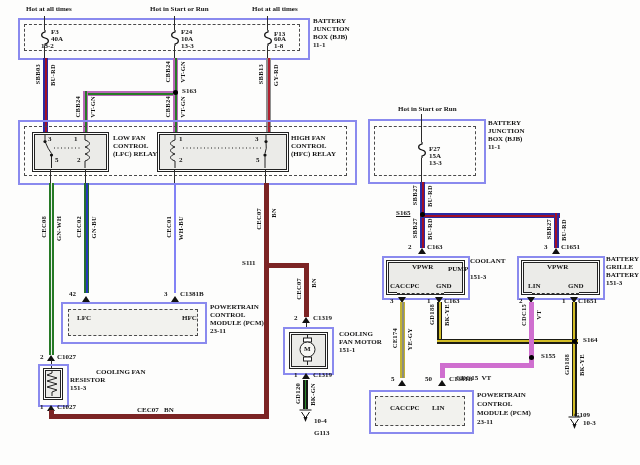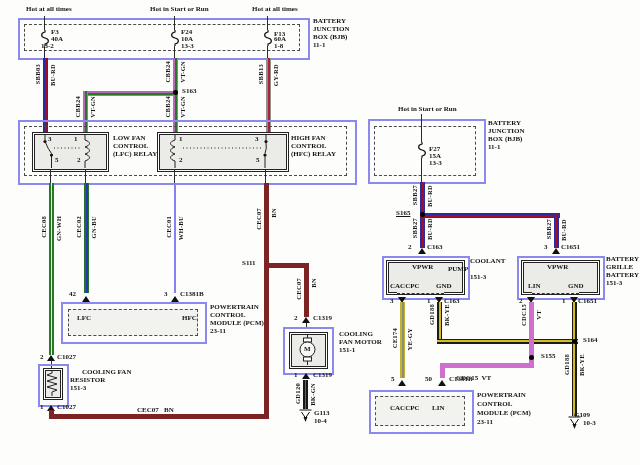--- a/index.html
+++ b/index.html
@@ -189,21 +189,21 @@
   <span class="lb" style="left:40px;top:354px;">2</span>
   <div class="au" style="left:47px;top:355px;"></div>
   <span class="lb" style="left:57px;top:354px;">C1027</span>
   <div class="thin" style="left:51px;top:360px;width:1px;height:8px;"></div>
 
   <div class="bluebox" style="left:38px;top:364px;width:27px;height:39px;"></div>
   <div class="compbox" style="left:45px;top:370px;width:14px;height:26px;"></div>
   <svg class="ico" style="left:45px;top:370px;" width="14" height="26">
     <path d="M7,0 L7,3 L2,5 L12,8 L2,11 L12,14 L2,17 L12,20 L7,22 L7,26" fill="none" stroke="#222" stroke-width="1"></path>
   </svg>
-  <span class="lb" style="left:82px;top:369px;">COOLING FAN</span>
+  <span class="lb" style="left:70px;top:369px;padding-left:26px;">COOLING FAN</span>
   <span class="lb" style="left:70px;top:377px;">RESISTOR</span>
   <span class="lb" style="left:70px;top:385px;">151-3</span>
 
   <span class="lb" style="left:40px;top:404px;">1</span>
   <div class="au" style="left:47px;top:405px;"></div>
   <span class="lb" style="left:57px;top:404px;">C1027</span>
   <div class="bn" style="left:49px;top:410px;width:5px;height:8px;"></div>
   <div class="bn" style="left:49px;top:414px;width:220px;height:5px;"></div>
   <span class="lb" style="left:137px;top:407px;">CEC07   BN</span>
 
@@ -230,21 +230,21 @@
   <div class="au" style="left:302px;top:373px;"></div>
   <span class="lb" style="left:313px;top:372px;">C1319</span>
   <div class="wire bk-gn" style="left:303px;top:380px;width:5px;height:29px;"></div>
   <span class="vt" style="left:295px;top:383px;">GD120</span>
   <span class="vt" style="left:310px;top:383px;">BK-GN</span>
   <svg class="ico" style="left:299px;top:409px;" width="13" height="13">
     <path d="M0.5,1 H12.5" stroke="#111" fill="none"></path>
       <path d="M2.5,3 L6.5,9 L10.5,3" stroke="#111" fill="none"></path>
     <path d="M4.5,8 L6.5,13 L8.5,8 Z" fill="#111"></path>
   </svg>
-  <span class="lb" style="left:314px;top:410px;">G113</span>
+  <span class="lb" style="left:314px;top:430px;">G113</span>
   <span class="lb" style="left:314px;top:418px;">10-4</span>
 
   <span class="lb" style="left:398px;top:106px;">Hot in Start or Run</span>
   <div class="bluebox" style="left:368px;top:119px;width:114px;height:61px;"></div>
   <div class="dashbox" style="left:374px;top:126px;width:100px;height:48px;"></div>
   <span class="lb" style="left:488px;top:120px;">BATTERY</span>
   <span class="lb" style="left:488px;top:128px;">JUNCTION</span>
   <span class="lb" style="left:488px;top:136px;">BOX (BJB)</span>
   <span class="lb" style="left:488px;top:144px;">11-1</span>
   <div class="thin" style="left:421px;top:114px;width:1px;height:28px;"></div>

